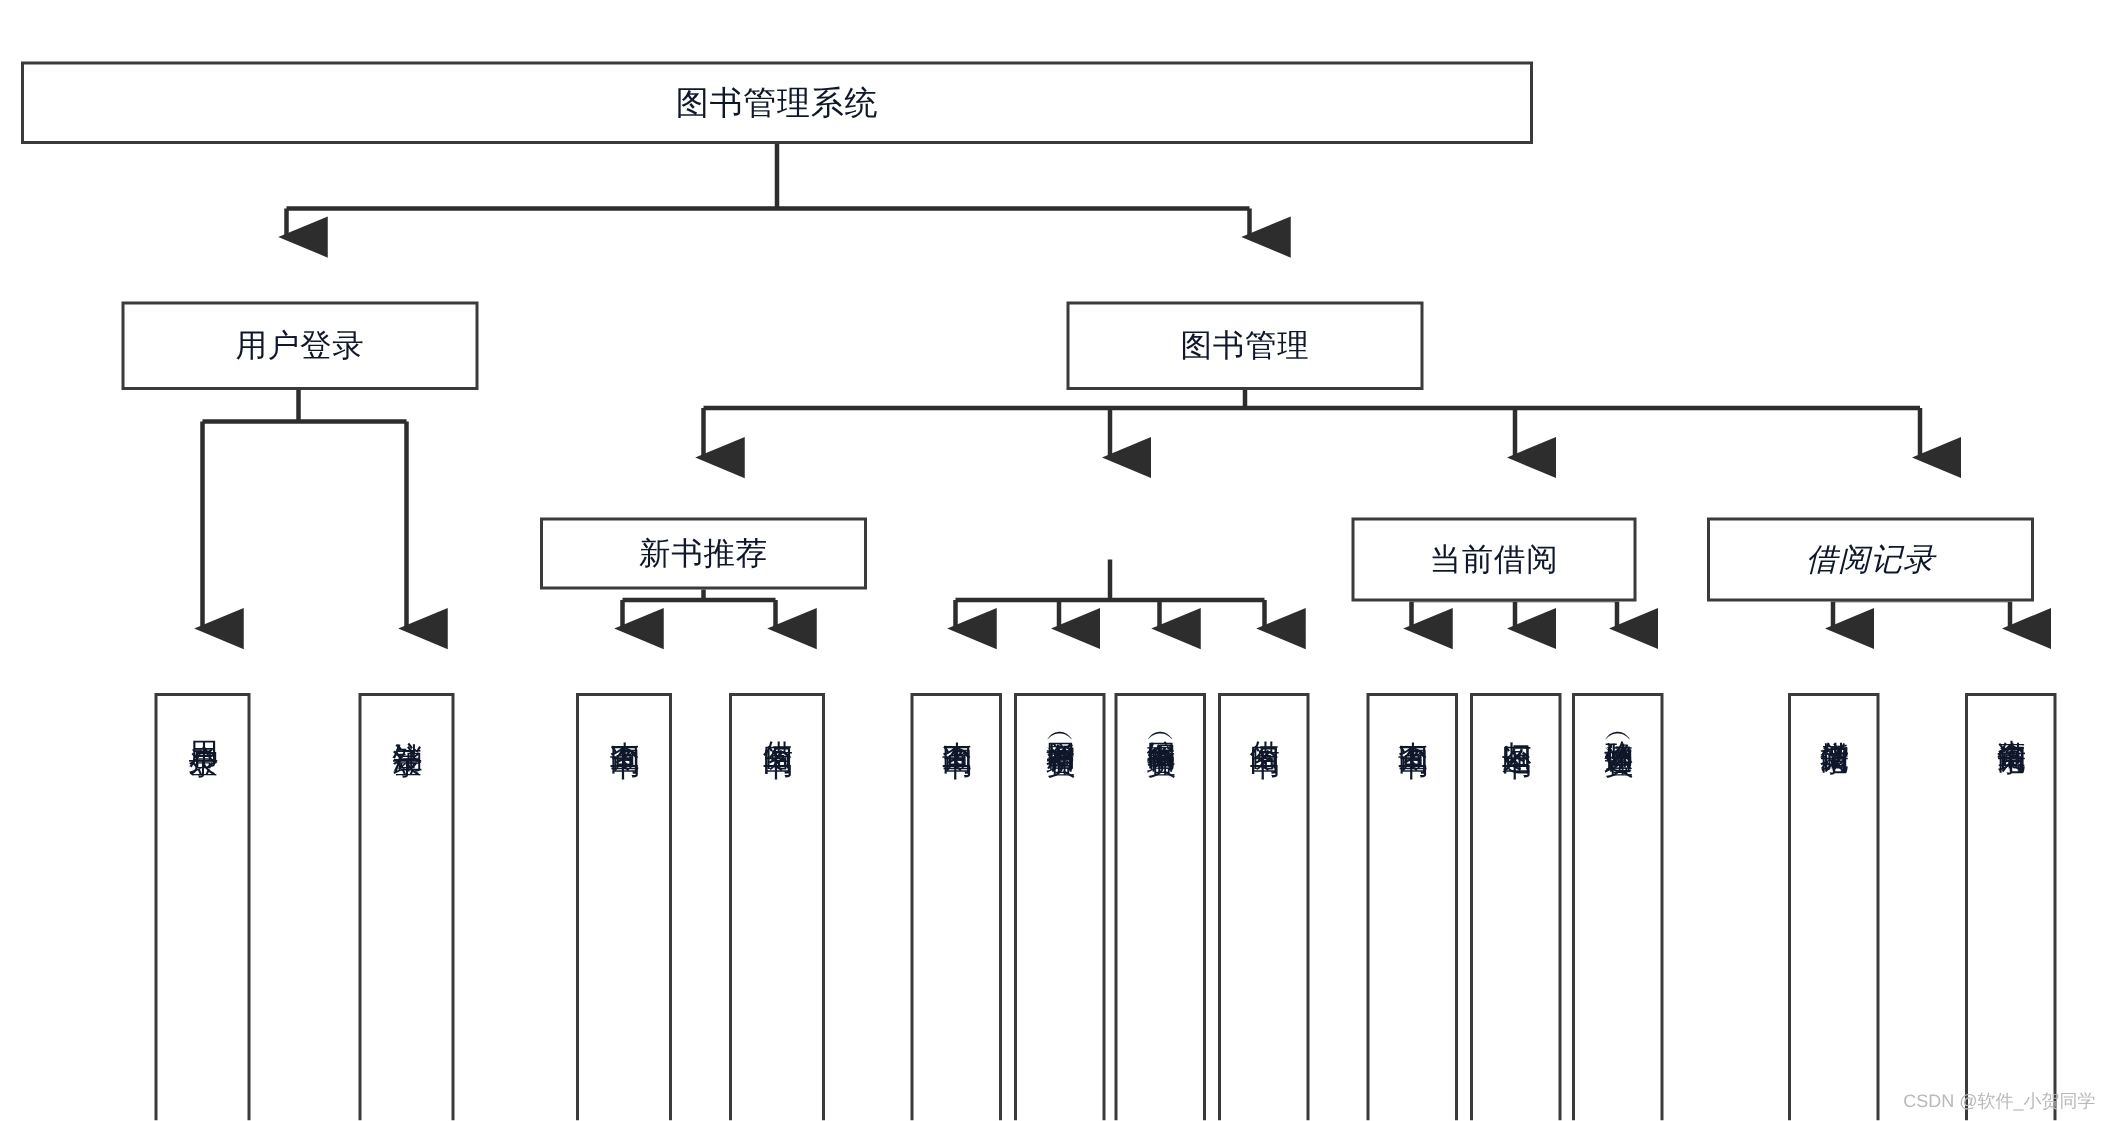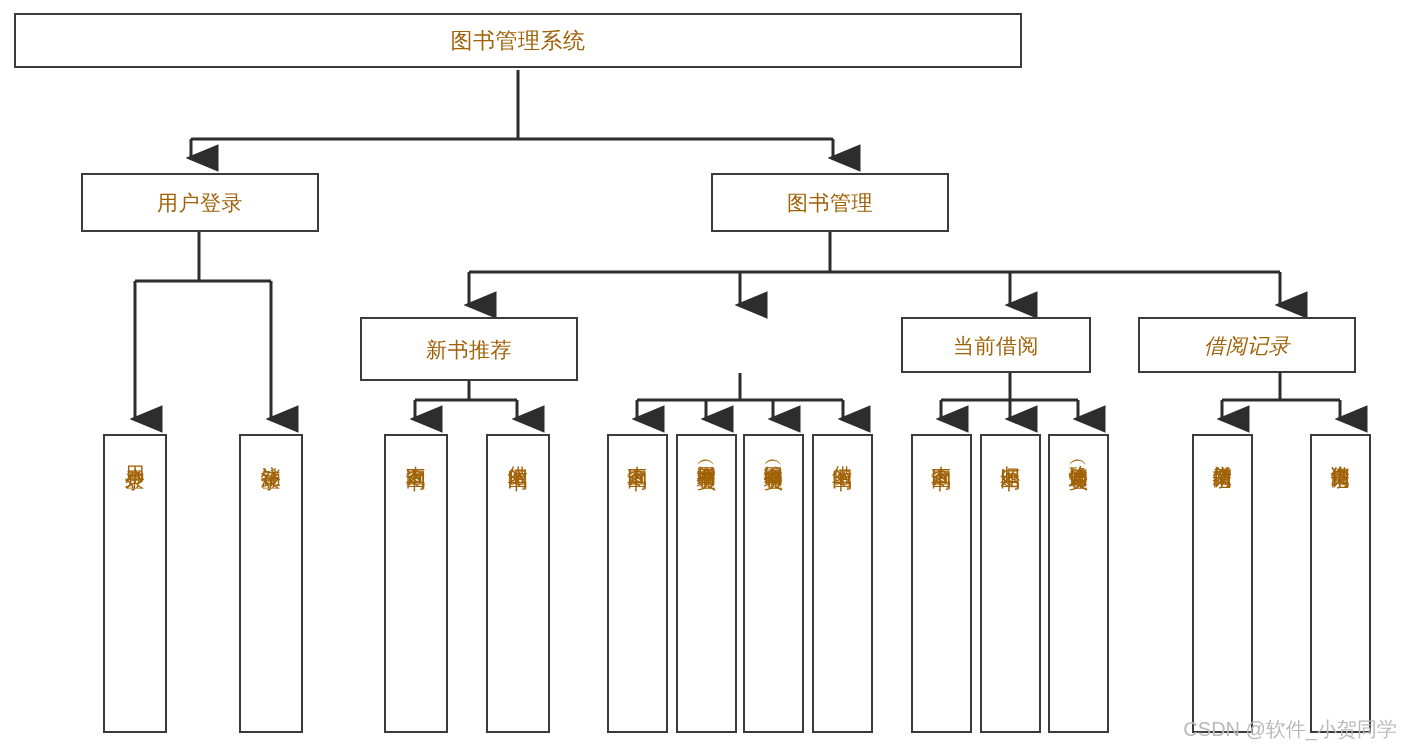--- a/index.html
+++ b/index.html
@@ -26,21 +26,22 @@
     pointer-events: none;
   }
   .node {
     position: absolute;
     box-sizing: border-box;
     border: 2px solid #3b3b3b;
     background: #ffffff;
     display: flex;
     align-items: center;
     justify-content: center;
-    color: #a16207;
+    color: #0f172a;
+    margin-top: 28px;
   }
   .node .label {
     display: block;
     text-align: center;
     line-height: 1.0;
     white-space: nowrap;
   }
   
   .node.h .label {
     font-size: 21px;
@@ -64,21 +65,21 @@
     white-space: pre-line;
   }
   .node.v.tall .label {
     font-size: 19px;
     letter-spacing: 1px;
   }
   .watermark {
     position: absolute;
     right: 8px;
     bottom: 4px;
-    font-size: 20px;
+    font-size: 12px;
     color: #b9b9b9;
     white-space: nowrap;
     font-family: "Liberation Sans", "DejaVu Sans", sans-serif;
   }
 </style>
 </head>
 <body>
 
 <div id="canvas">
 
@@ -137,21 +138,21 @@
   </div>
 
   <div class="node h" style="left:81px; top:173px; width:238px; height:59px;">
     <span class="label">用户登录</span>
   </div>
 
   <div class="node h" style="left:711px; top:173px; width:238px; height:59px;">
     <span class="label">图书管理</span>
   </div>
 
-  <div class="node h" style="left:360px; top:317px; width:218px; height:64px;">
+  <div class="node h" style="left:360px; top:317px; width:218px; height:48px;">
     <span class="label">新书推荐</span>
   </div>
 
 
   <div class="node h" style="left:901px; top:317px; width:190px; height:56px;">
     <span class="label">当前借阅</span>
   </div>
 
   <div class="node h" style="left:1138px; top:317px; width:218px; height:56px;font-style:italic;">
     <span class="label">借阅记录</span>

